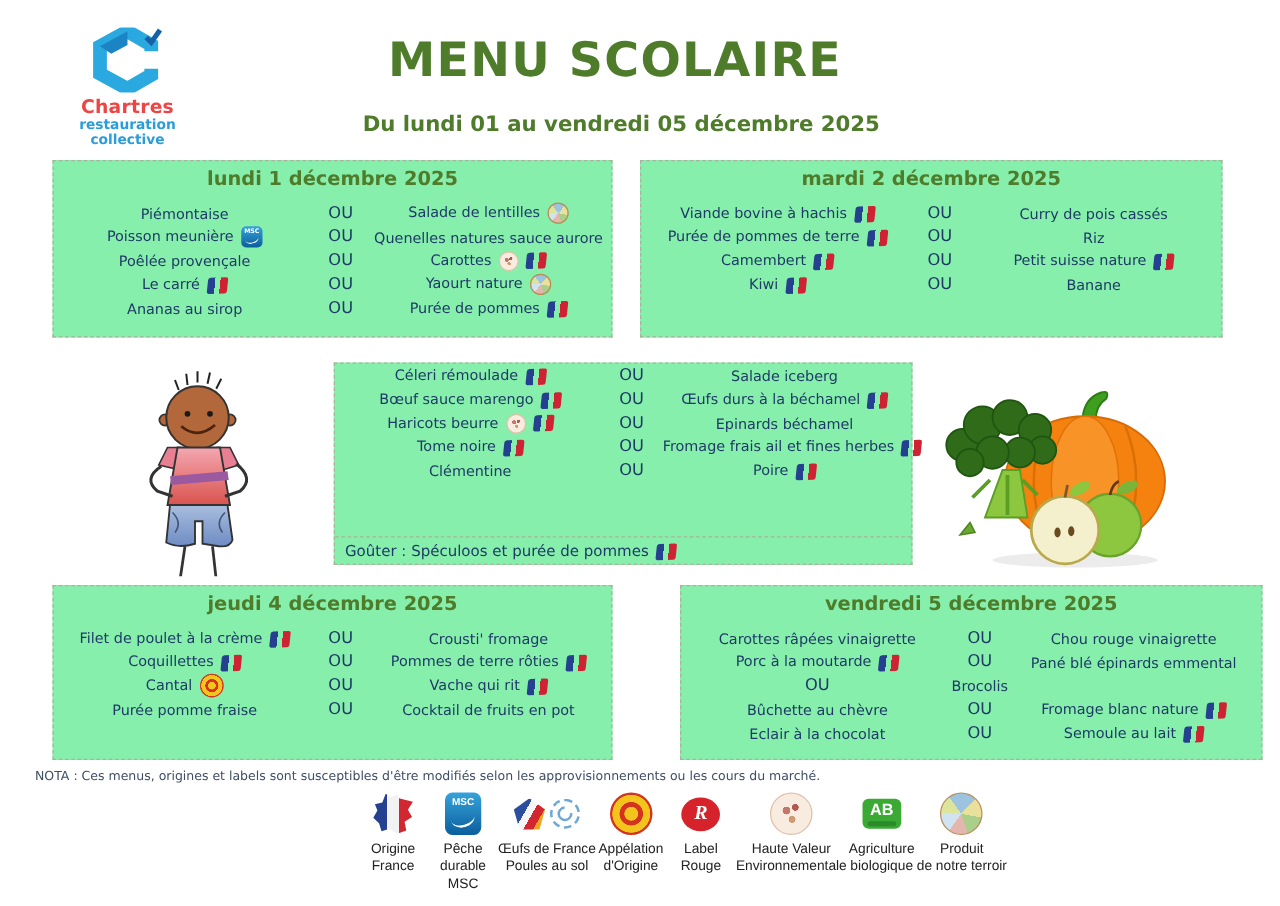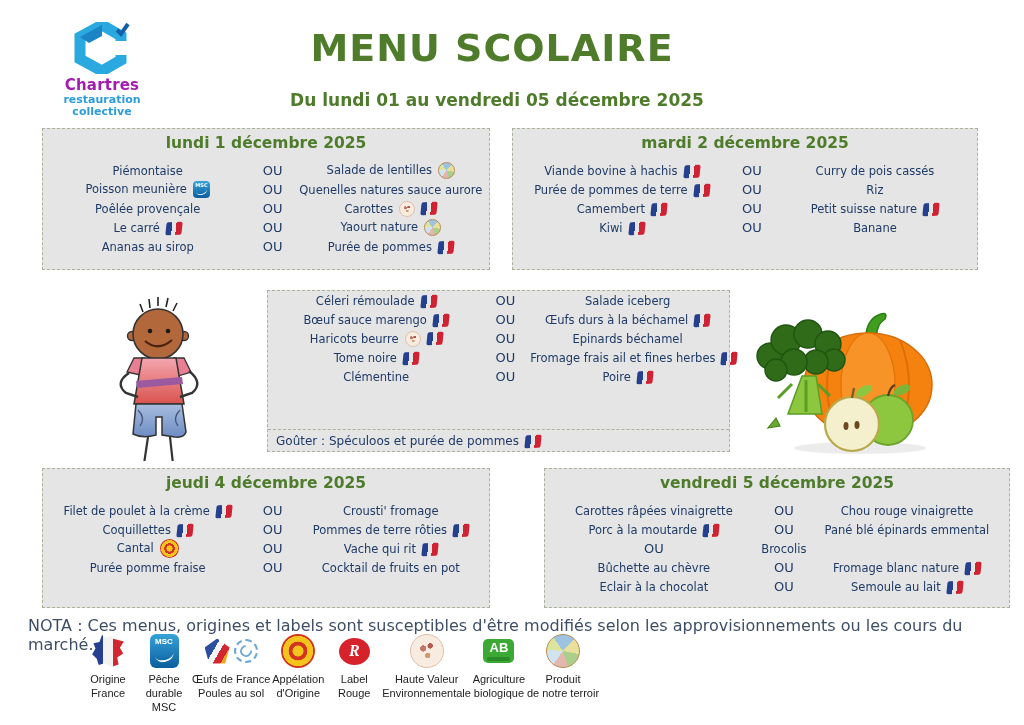--- a/index.html
+++ b/index.html
@@ -1,29 +1,29 @@
 <!DOCTYPE html>
 <html lang="fr"><head>
 <meta charset="utf-8">
 <style>
   html,body{margin:0;padding:0;background:#fff;}
   #page{position:relative;width:1024px;height:725px;background:#fff;overflow:hidden;
         font-family:"DejaVu Sans",sans-serif;}
 
   
   .logo{position:absolute;left:50px;top:22px;width:104px;text-align:center;}
-  .logo-name{font-weight:bold;color:#a21caf;font-size:15px;line-height:1.05;letter-spacing:.2px;}
+  .logo-name{font-weight:bold;color:#ef4444;font-size:15px;line-height:1.05;letter-spacing:.2px;}
   .logo-sub{color:#2b9cd8;font-size:11px;font-weight:bold;line-height:1.1;}
   .page-title{position:absolute;left:0;right:40px;top:26px;text-align:center;
         font-size:38px;font-weight:bold;color:#4e7c2b;letter-spacing:1px;}
   .page-subtitle{position:absolute;left:0;right:30px;top:90px;text-align:center;
         font-size:17px;font-weight:bold;color:#4e7c2b;}
 
   
-  .day-box{position:absolute;border:1.5px dashed #a9b39c;background:#e5e5e5;box-sizing:border-box;}
+  .day-box{position:absolute;border:1.5px dashed #a9b39c;background:#86efac;box-sizing:border-box;}
   #box-lundi   {left:42px; top:128px;width:448px;height:142px;}
   #box-mardi   {left:512px;top:128px;width:466px;height:142px;}
   #box-mercredi{left:267px;top:290px;width:463px;height:162px;}
   #box-jeudi   {left:42px; top:468px;width:448px;height:140px;}
   #box-vendredi{left:544px;top:468px;width:466px;height:140px;}
   .day-title{margin:5px 0 9px;text-align:center;color:#4e7c2b;font-size:15.5px;font-weight:bold;}
   .menu-rows{padding:0 4px;}
   .menu-row{display:grid;grid-template-columns:46% 11% 43%;height:19px;align-items:center;}
   .cell{text-align:center;color:#1e3a66;font-size:11.5px;white-space:nowrap;}
   .cell.ou{font-size:13px;}
@@ -48,22 +48,22 @@
         background:conic-gradient(#9cc3e0 0 12%,#e9e19b 12% 28%,#a9cf8a 28% 45%,#e3b7ad 45% 60%,
                    #cfe3f0 60% 76%,#dde59d 76% 90%,#9cc3e0 90%);}
   .icon-aop{width:19px;height:19px;border-radius:50%;
         background:radial-gradient(circle,#f3c41b 0 22%,#d4331f 24% 38%,#f3c41b 40% 62%,#d4331f 64% 80%,#f0b90f 82%);}
 
   
   .kid{position:absolute;left:98px;top:296px;}
   .veggies{position:absolute;left:740px;top:292px;}
 
   
-  .nota{position:absolute;left:28px;top:616px;font-size:16px;color:#3e4e66;}
-  .legend{position:absolute;left:80px;right:12px;top:632px;display:flex;
+  .nota{position:absolute;left:28px;top:616px;font-size:10px;color:#3e4e66;}
+  .legend{position:absolute;left:80px;right:12px;top:632px;display:flex;justify-content:center;
         align-items:flex-start;}
   .legend-item{display:flex;flex-direction:column;align-items:center;min-width:56px;}
   .legend-icon-wrap{height:38px;display:flex;align-items:center;justify-content:center;gap:4px;}
   .legend-label{font-family:"Liberation Sans",sans-serif;font-size:11px;color:#222;
         text-align:center;line-height:1.25;margin-top:3px;}
   .lg-flag-map{width:33px;height:32px;
         background:linear-gradient(90deg,#24408e 0 34%,#f2f2f2 34% 64%,#d22730 64%);
         clip-path:polygon(32% 0,46% 9%,58% 2%,66% 12%,98% 20%,86% 40%,96% 58%,78% 70%,82% 92%,60% 100%,40% 88%,22% 94%,16% 74%,2% 60%,12% 42%,6% 26%,24% 22%);}
   .lg-msc{width:29px;height:34px;border-radius:6px;background:linear-gradient(180deg,#36a3d9,#0b5e9d);position:relative;}
   .lg-msc::before{content:"MSC";position:absolute;top:3px;left:0;right:0;text-align:center;color:#fff;

